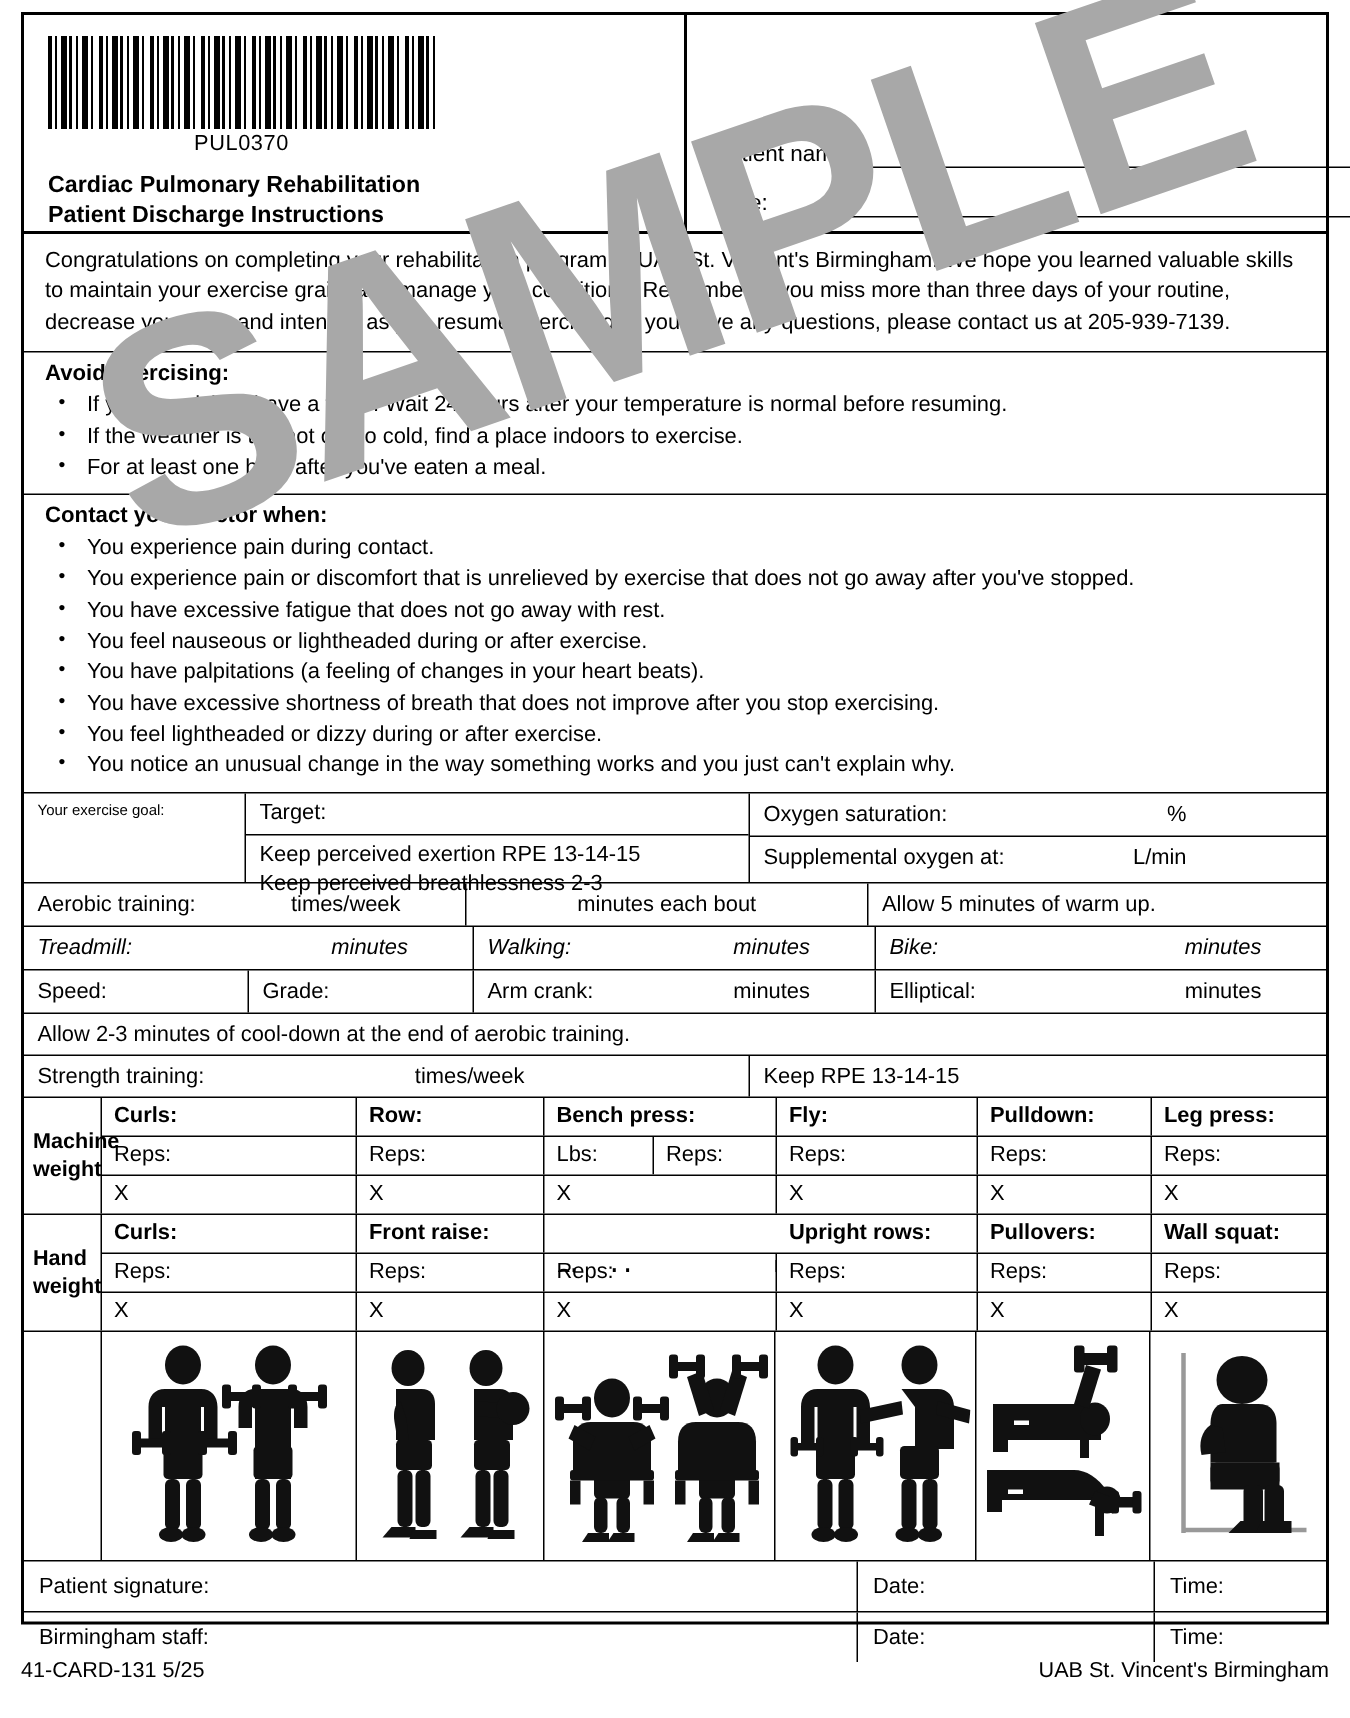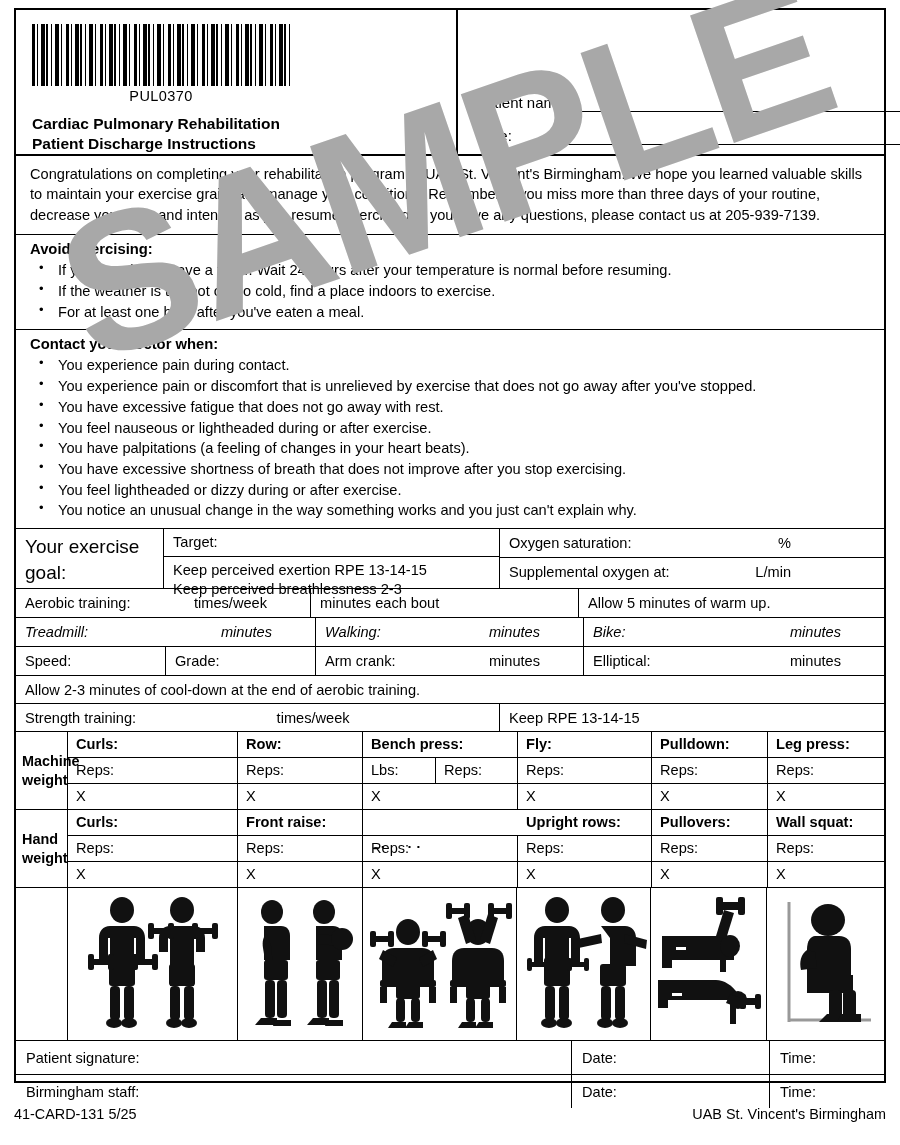--- a/index.html
+++ b/index.html
@@ -147,38 +147,38 @@
     box-sizing: border-box;
     border-right: 1.6px solid #000;
     padding: 5px 9px;
     font-size: 14.6px;
     display: flex;
     align-items: center;
     overflow: hidden;
     white-space: nowrap;
   }
   .tcell:last-child { border-right: none; }
-  .tcell.ctr { justify-content: flex-start; }
+  .tcell.ctr { justify-content: center; }
   .spread { display: flex; align-items: center; width: 100%; }
   .spread .unit { margin-left: auto; padding-right: 34px; }
   .spread .unit-c { margin: 0 auto; }
 
   
   .goal-left {
     width: 484px;
     box-sizing: border-box;
     border-right: 1.6px solid #000;
     display: flex;
   }
   .goal-a {
     width: 148px;
     box-sizing: border-box;
     border-right: 1.6px solid #000;
     padding: 5px 9px;
-    font-size: 19px;
+    font-size: 10px;
     line-height: 1.35;
   }
   .goal-b {
     flex: 1;
     box-sizing: border-box;
     font-size: 14.6px;
   }
   .goal-b .gsub {
     padding: 4px 9px;
     line-height: 1.3;

